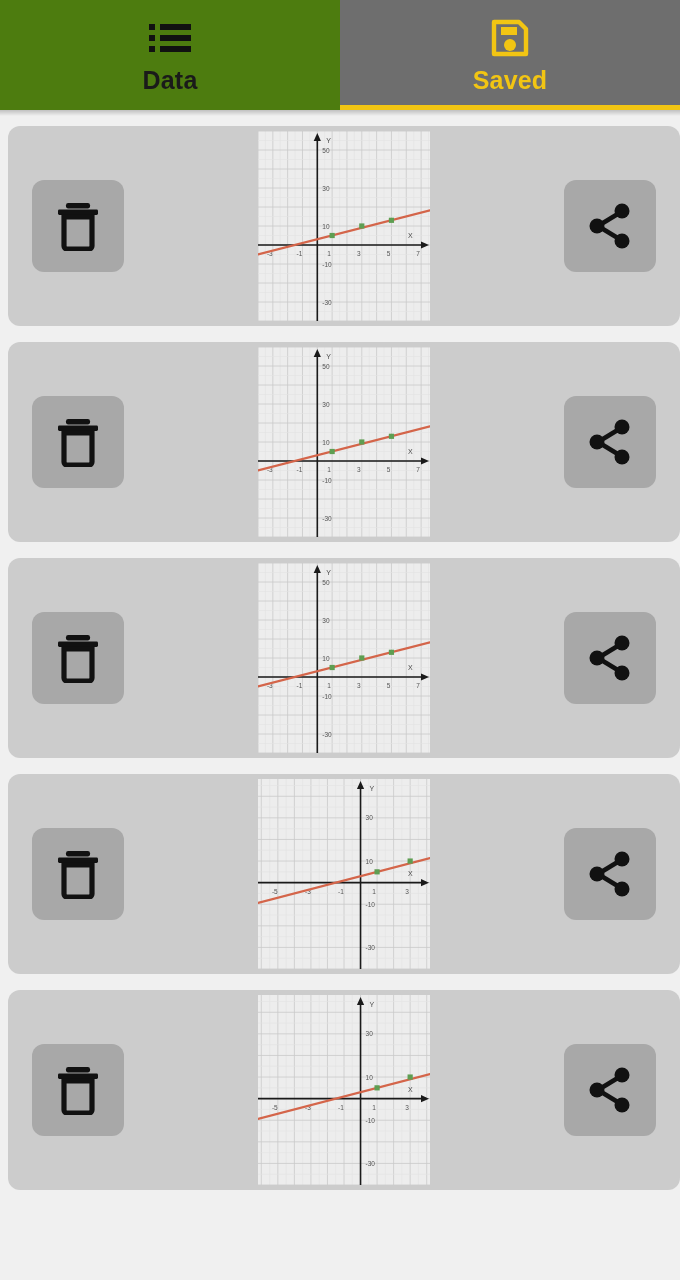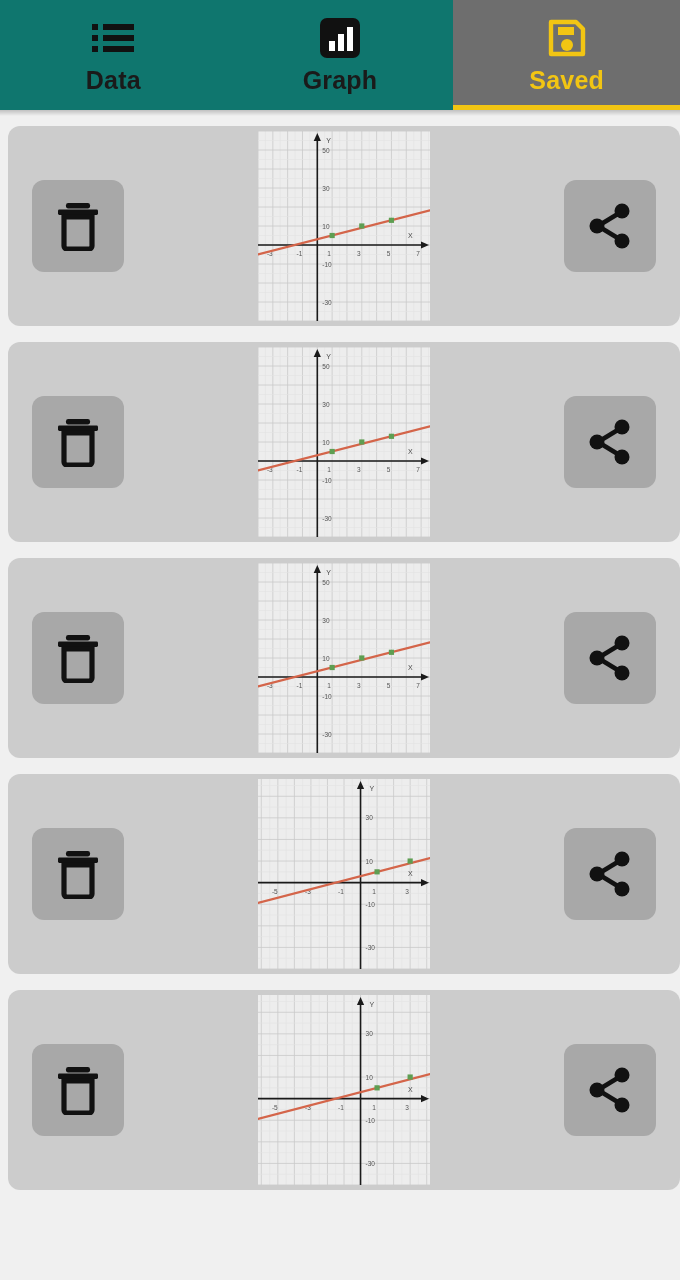--- a/index.html
+++ b/index.html
@@ -9,21 +9,21 @@
     background: #f0f0f0;
     font-family: "Liberation Sans", sans-serif;
     overflow: hidden;
   }
 
   
   .tabbar {
     display: flex;
     width: 680px;
     height: 110px;
-    background: #0f766e;
+    background: #4d7c0f;
     position: relative;
   }
   .tab {
     flex: 1 1 0;
     display: flex;
     flex-direction: column;
     align-items: center;
     justify-content: center;
     gap: 6px;
     height: 110px;
@@ -128,31 +128,20 @@
         <rect x="1" y="14" width="6" height="6" fill="#111"></rect>
         <rect x="1" y="25" width="6" height="6" fill="#111"></rect>
         <rect x="12" y="3" width="31" height="6" fill="#111"></rect>
         <rect x="12" y="14" width="31" height="6" fill="#111"></rect>
         <rect x="12" y="25" width="31" height="6" fill="#111"></rect>
       </svg>
     </span>
     <span class="tab-label">Data</span>
   </div>
 
-  <div class="tab">
-    <span class="tab-icon">
-      <svg width="42" height="42" viewBox="0 0 42 42">
-        <rect x="1" y="1" width="40" height="40" rx="7" fill="#111"></rect>
-        <rect x="10" y="24" width="6" height="10" fill="#fff"></rect>
-        <rect x="19" y="17" width="6" height="17" fill="#fff"></rect>
-        <rect x="28" y="10" width="6" height="24" fill="#fff"></rect>
-      </svg>
-    </span>
-    <span class="tab-label">Graph</span>
-  </div>
 
   <div class="tab active">
     <span class="tab-icon">
       <svg width="42" height="42" viewBox="0 0 42 42">
         <path d="M5 5 H30 L37 12 V37 H5 Z" fill="none" stroke="#f2c513" stroke-width="4.4" stroke-linejoin="round"></path>
         <rect x="12" y="10" width="16" height="8" fill="#f2c513"></rect>
         <circle cx="21" cy="28" r="6" fill="#f2c513"></circle>
       </svg>
     </span>
     <span class="tab-label">Saved</span>

